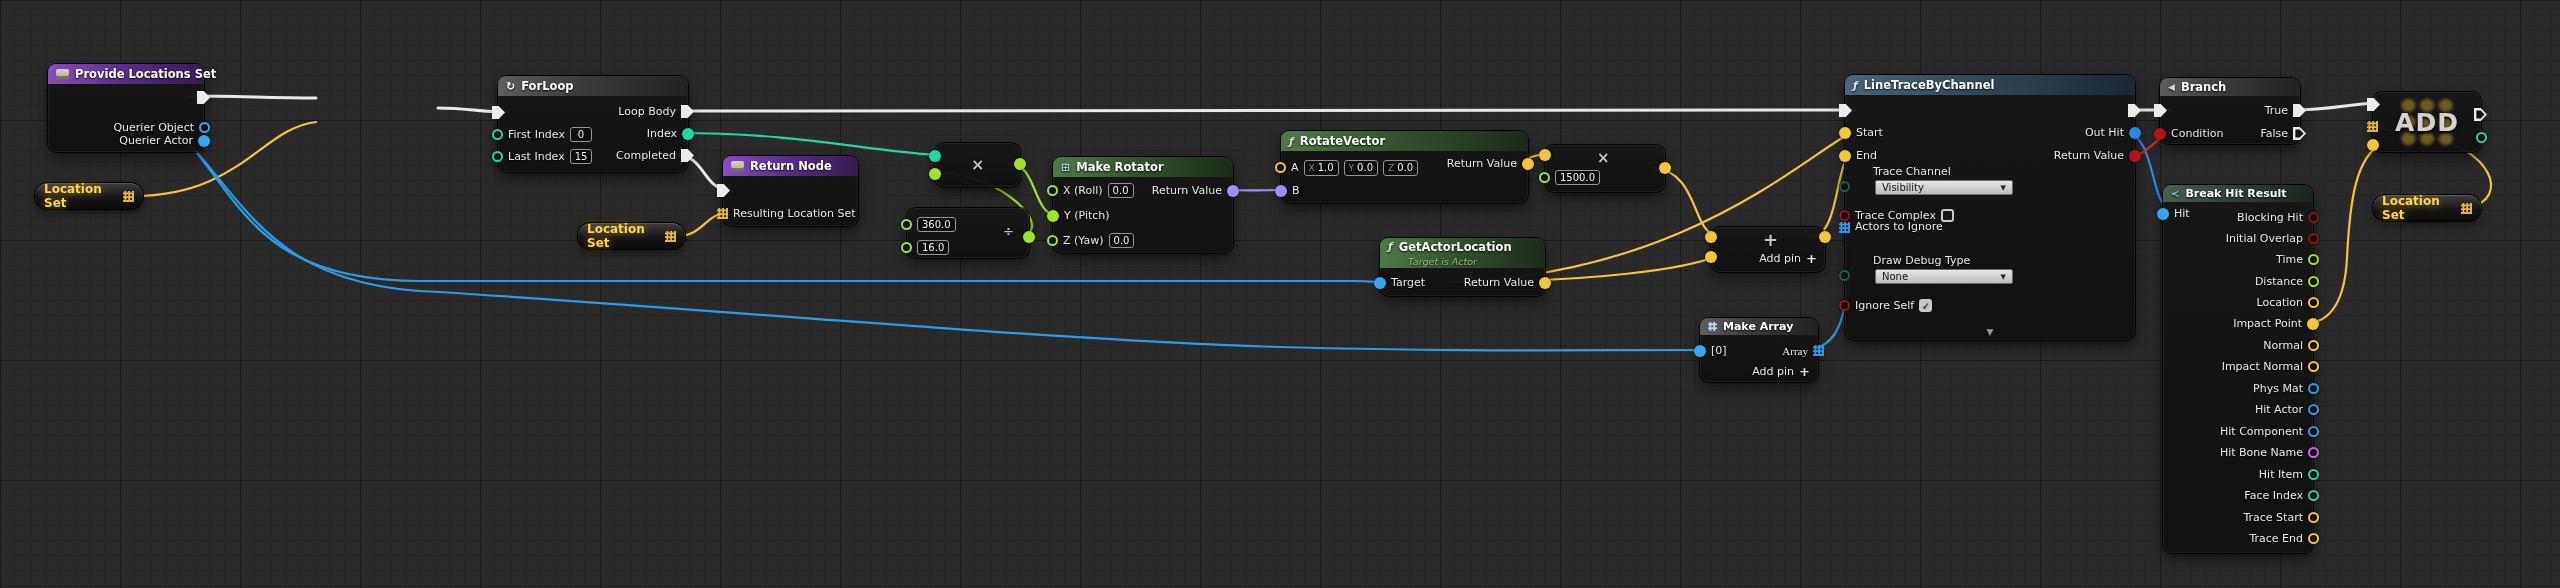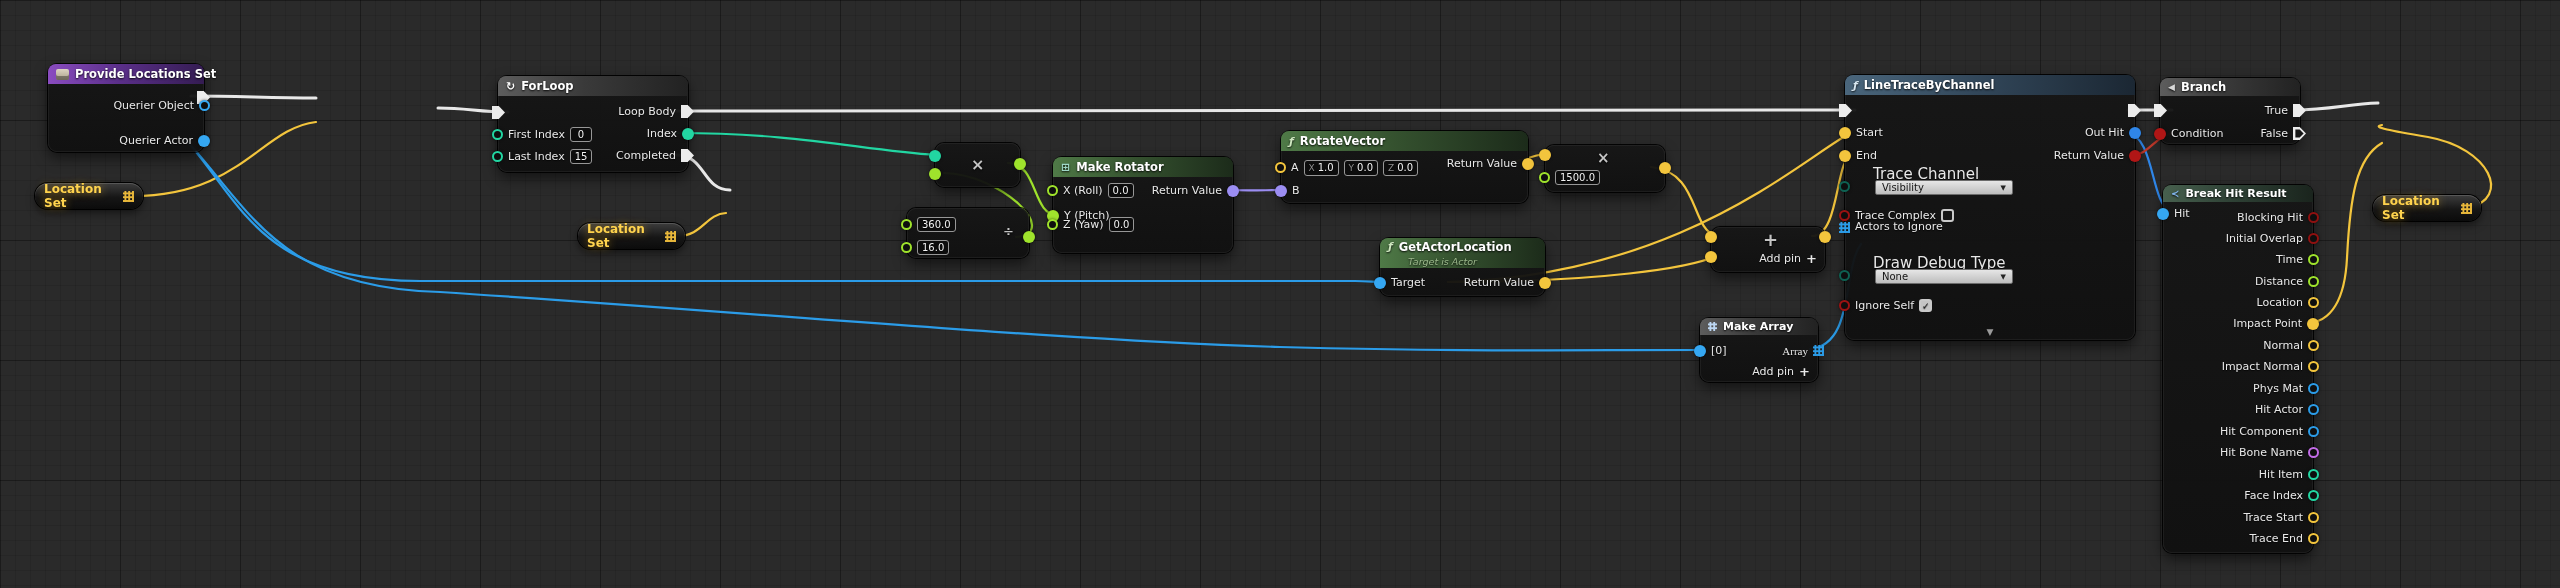--- a/index.html
+++ b/index.html
@@ -50,21 +50,21 @@
   .cnode{display:flex;align-items:center;justify-content:center;}
   .watermark{position:absolute;inset:5px 20px;opacity:.85;
     background-image:radial-gradient(closest-side,rgba(196,160,48,.6) 72%,transparent 78%);
     background-size:33.4% 33.4%;filter:blur(1.5px);}
   .opsym{position:absolute;color:#c4c4c4;font-weight:bold;text-shadow:0 1px 2px #000;}
   .addpin{font-size:11px;color:#e8e8e8;display:flex;align-items:center;gap:5px;}
   .addpin b{font-size:13px;}
   .collapse{position:absolute;bottom:3px;left:50%;transform:translateX(-50%);color:#9a9a9a;font-size:9px;}
   .hicon{font-size:11px;line-height:11px;flex:0 0 auto;}
   .evicon{width:13px;height:11px;border-radius:2px;background:linear-gradient(#ded5c2,#a99f8a);box-shadow:inset 0 -4px 0 rgba(0,0,0,.35);flex:0 0 auto;}
-  .lbl-above{position:absolute;font-size:15px;color:#e8e8e8;text-shadow:0 1px 1px #000;white-space:nowrap;}
+  .lbl-above{position:absolute;font-size:11px;color:#e8e8e8;text-shadow:0 1px 1px #000;white-space:nowrap;}
 </style>
 </head>
 <body>
 
 <div id="canvas">
 
 <svg class="wires" width="2560" height="588">
   <g fill="none" stroke-linecap="round">
 
     <path d="M191,96 C240,96 268,98 316,98" stroke="#e8e8e8" stroke-width="3"></path>
@@ -98,21 +98,21 @@
 <div class="node" style="left:48px;top:64px;width:156px;height:88px;">
   <div class="hdr purple">
     <span class="evicon"></span>
     <span>Provide Locations Set</span>
   </div>
   <div class="row r" style="top:26px;">
         <span class="pexec">
           <i></i>
         </span>
       </div>
-  <div class="row r" style="top:34px;">
+  <div class="row r" style="top:56px;">
     <span class="pdot h" style="--c:#35a7f2;"></span>
         <span>Querier Object</span>
       </div>
   <div class="row r" style="top:69px;text-align:center;">
     <span class="pdot" style="--c:#35a7f2;"></span>
         <span>Querier Actor</span>
       </div>
 </div>
 
 <div class="pill" style="left:35px;top:183px;width:108px;">
@@ -152,20 +152,35 @@
         <span>Index</span>
       </div>
   <div class="row r" style="top:72px;">
     <span class="pexec">
           <i></i>
         </span>
         <span>Completed</span>
       </div>
 </div>
 
+<div class="node" style="left:723px;top:156px;width:135px;height:70px;">
+  <div class="hdr purple">
+    <span class="evicon"></span>
+    <span>Return Node</span>
+  </div>
+  <div class="row l" style="top:27px;">
+        <span class="pexec">
+          <i></i>
+        </span>
+      </div>
+  <div class="row l" style="top:50px;">
+    <span class="pgrid" style="--c:#e8b73a;"></span>
+        <span>Resulting Location Set</span>
+      </div>
+</div>
 
 <div class="pill" style="left:578px;top:223px;width:107px;">
   <span>Location Set</span>
   <span class="pgrid" style="--c:#e8b73a;"></span>
 </div>
 
 <div class="node" style="left:935px;top:143px;width:85px;height:44px;">
   <span class="opsym" style="left:36px;top:12px;font-size:16px;">×</span>
   <div class="row l" style="top:5px;">
         <span class="pdot" style="--c:#22d6a2;"></span>
@@ -200,21 +215,21 @@
   </div>
   <div class="row l" style="top:26px;">
     <span class="pdot h" style="--c:#9fe32c;"></span>
         <span>X (Roll)</span>
     <span class="vbox">0.0</span>
       </div>
   <div class="row l" style="top:51px;">
     <span class="pdot" style="--c:#9fe32c;"></span>
         <span>Y (Pitch)</span>
       </div>
-  <div class="row l" style="top:60px;">
+  <div class="row l" style="top:76px;">
     <span class="pdot h" style="--c:#9fe32c;"></span>
         <span>Z (Yaw)</span>
     <span class="vbox">0.0</span>
       </div>
   <div class="row r" style="top:26px;">
     <span class="pdot" style="--c:#9b8df2;"></span>
         <span>Return Value</span>
       </div>
 </div>
 
@@ -391,20 +406,43 @@
         <span>True</span>
       </div>
   <div class="row r" style="top:48px;">
     <span class="pexec h">
           <i></i>
         </span>
         <span>False</span>
       </div>
 </div>
 
+<div class="node cnode" style="left:2373px;top:92px;width:108px;height:60px;">
+  <div class="watermark" style="inset:5px 26px;"></div>
+  <span class="bigtxt">ADD</span>
+  <div class="row l" style="top:5px;">
+        <span class="pexec">
+          <i></i>
+        </span>
+      </div>
+  <div class="row l" style="top:27px;">
+        <span class="pgrid" style="--c:#e8b73a;"></span>
+      </div>
+  <div class="row l" style="top:45px;">
+        <span class="pdot" style="--c:#f3c53d;"></span>
+      </div>
+  <div class="row r" style="top:15px;">
+        <span class="pexec h">
+          <i></i>
+        </span>
+      </div>
+  <div class="row r" style="top:38px;">
+        <span class="pdot h" style="--c:#22d6a2;"></span>
+      </div>
+</div>
 
 <div class="pill" style="left:2373px;top:195px;width:108px;">
   <span>Location Set</span>
   <span class="pgrid" style="--c:#e8b73a;"></span>
 </div>
 
 <div class="node" style="left:2163px;top:185px;width:150px;height:368px;">
   <div class="hdr breakg" style="height:17px;font-size:11px;">
     <span class="hicon" style="color:#7fb2e8;font-size:10px;">≺</span>
     <span>Break Hit Result</span>

